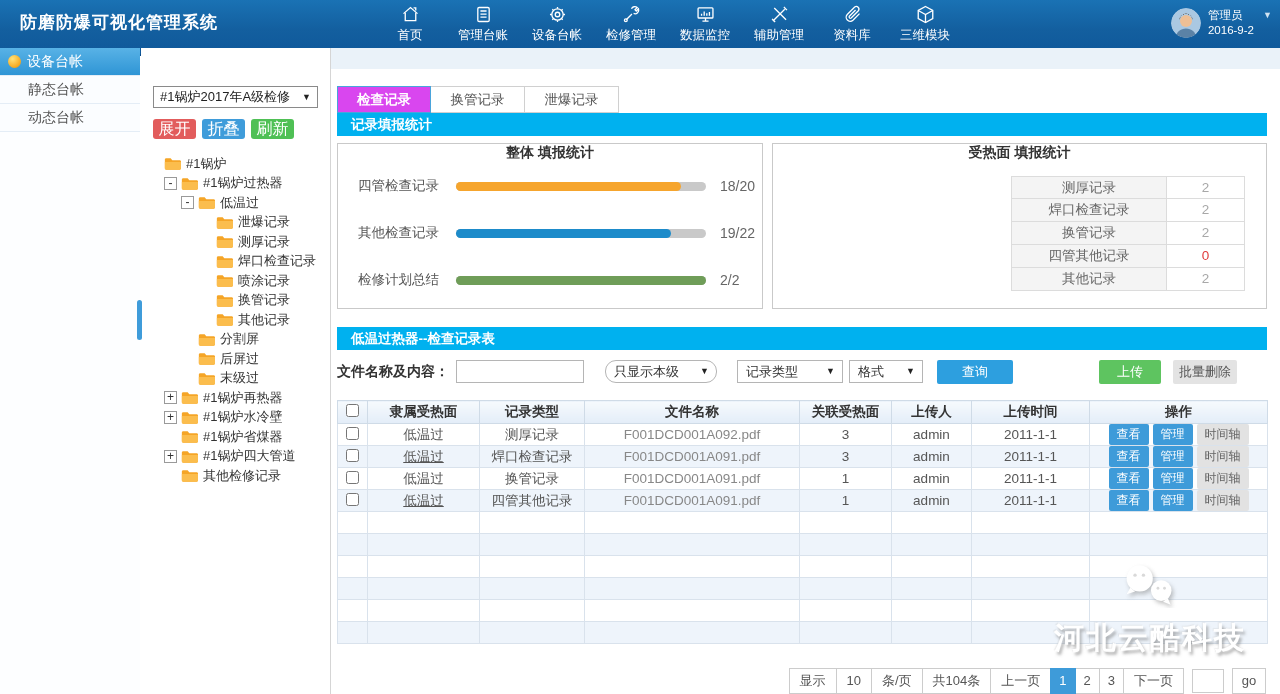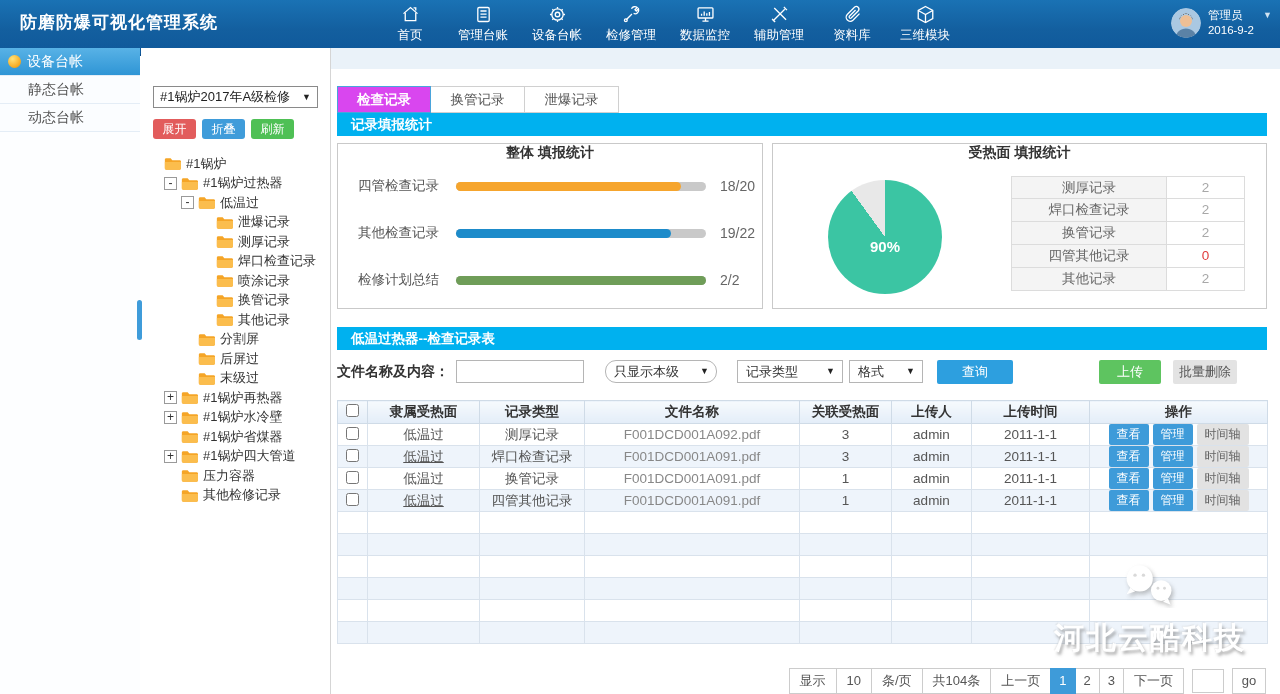--- a/index.html
+++ b/index.html
@@ -31,21 +31,21 @@
     background:radial-gradient(circle at 35% 30%,#ffe37a,#f6a81f 70%,#e0941a); }
   .scroll-thumb { position:absolute; left:137px; top:300px; width:5px; height:40px;
     background:#3f9cda; border-radius:3px; z-index:5; }
 
   
   .tree-panel { position:absolute; left:141px; top:48px; width:189px; bottom:0; background:#fff; }
   .tree-select { margin:38px 0 0 12px; width:165px; height:22px; border:1px solid #8a8a8a;
     background:#fff; font-size:13px; color:#222; line-height:20px; padding:0 6px; position:relative; cursor:pointer; }
   .tree-select .caret { position:absolute; right:6px; top:0; font-size:9px; color:#222; line-height:20px; }
   .tree-btns { margin:11px 0 0 12px; display:flex; gap:6px; }
-  .tbtn { width:43px; height:20px; border:none; border-radius:3px; color:#fff; font-size:12px;
+  .tbtn { width:43px; height:20px; border:none; border-radius:3px; color:#fff; font-size:16px;
     line-height:20px; text-align:center; cursor:pointer; }
   .tbtn.red { background:#e25c5c; } .tbtn.blue { background:#3f9cda; } .tbtn.green { background:#4fc055; }
   .tree { margin-top:15px; font-size:13px; color:#333; }
   .tnode { height:19.5px; display:flex; align-items:center; cursor:pointer; white-space:nowrap; }
   .tnode.lvl0 { padding-left:6px; } .tnode.lvl1 { padding-left:23px; }
   .tnode.lvl2 { padding-left:40px; } .tnode.lvl3 { padding-left:58px; }
   .expander { width:13px; height:13px; border:1px solid #9a9a9a; background:#fff; font-size:12px;
     line-height:10px; text-align:center; color:#333; margin-right:4px; flex:none; }
   .expander:empty { visibility:hidden; }
   .folder { margin-right:5px; flex:none; display:flex; }
@@ -427,30 +427,20 @@
         <span>#1锅炉四大管道</span>
       </div>
     <div class="tnode lvl1">
         <span class="expander"></span>
         <span class="folder">
           <svg width="17" height="13" viewBox="0 0 20 15">
             <path d="M1 3c0-1 .7-1.7 1.6-1.7h5.2L9.8 3.6h8.6c.9 0 1.6.7 1.6 1.6v8c0 .9-.7 1.6-1.6 1.6H2.6c-.9 0-1.6-.7-1.6-1.6z" fill="#f5a527"></path>
             <path d="M1 5.8h19v7.4c0 .9-.7 1.6-1.6 1.6H2.6c-.9 0-1.6-.7-1.6-1.6z" fill="#fbbd4d"></path>
           </svg>
         </span>
-        <span>压力容器</span>
-      </div>
-    <div class="tnode lvl1">
-        <span class="expander"></span>
-        <span class="folder">
-          <svg width="17" height="13" viewBox="0 0 20 15">
-            <path d="M1 3c0-1 .7-1.7 1.6-1.7h5.2L9.8 3.6h8.6c.9 0 1.6.7 1.6 1.6v8c0 .9-.7 1.6-1.6 1.6H2.6c-.9 0-1.6-.7-1.6-1.6z" fill="#f5a527"></path>
-            <path d="M1 5.8h19v7.4c0 .9-.7 1.6-1.6 1.6H2.6c-.9 0-1.6-.7-1.6-1.6z" fill="#fbbd4d"></path>
-          </svg>
-        </span>
         <span>其他检修记录</span>
       </div>
   </div>
 </div>
 
 <div class="main">
   <div class="strip"></div>
 
   <div class="tabs">
     <div class="tab active">检查记录</div>
@@ -480,23 +470,20 @@
       <span class="stat-label">检修计划总结</span>
       <span class="bar-track">
           <span class="bar-fill" style="width: 100%; background: rgb(111, 157, 88);"></span>
         </span>
       <span class="stat-value">2/2</span>
     </div>
   </div>
 
   <div class="panel panel-right">
     <div class="panel-title">受热面 填报统计</div>
-    <div class="pie" style="background: conic-gradient(from -36deg, rgb(232, 232, 232) 0deg, rgb(232, 232, 232) 36deg, rgb(59, 197, 163) 36deg, rgb(59, 197, 163) 360deg);">
-      <div class="pie-label">90%</div>
-    </div>
     <div class="mini-table">
       <div class="mt-row">
           <div class="mt-label">测厚记录</div>
           <div class="mt-value">2</div>
         </div>
       <div class="mt-row">
           <div class="mt-label">焊口检查记录</div>
           <div class="mt-value">2</div>
         </div>
       <div class="mt-row">

